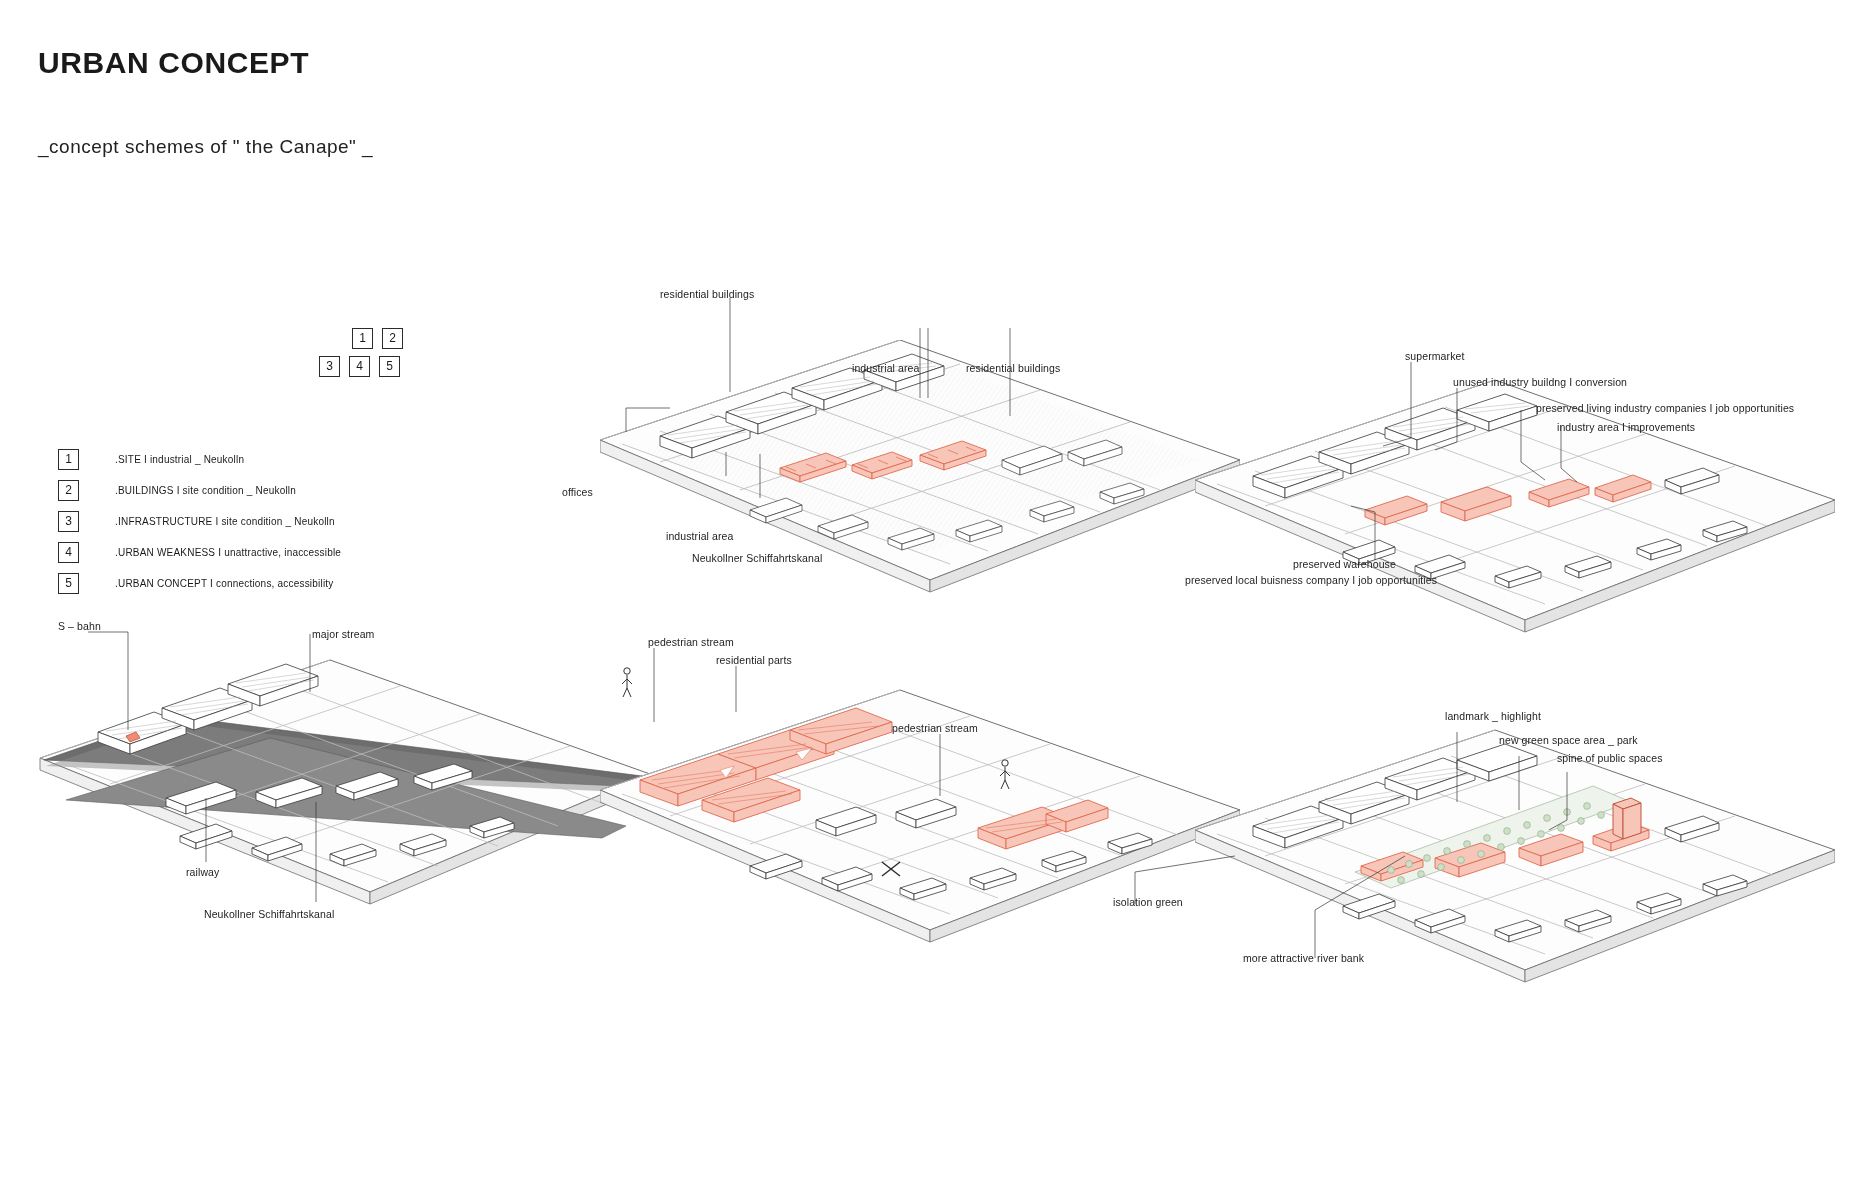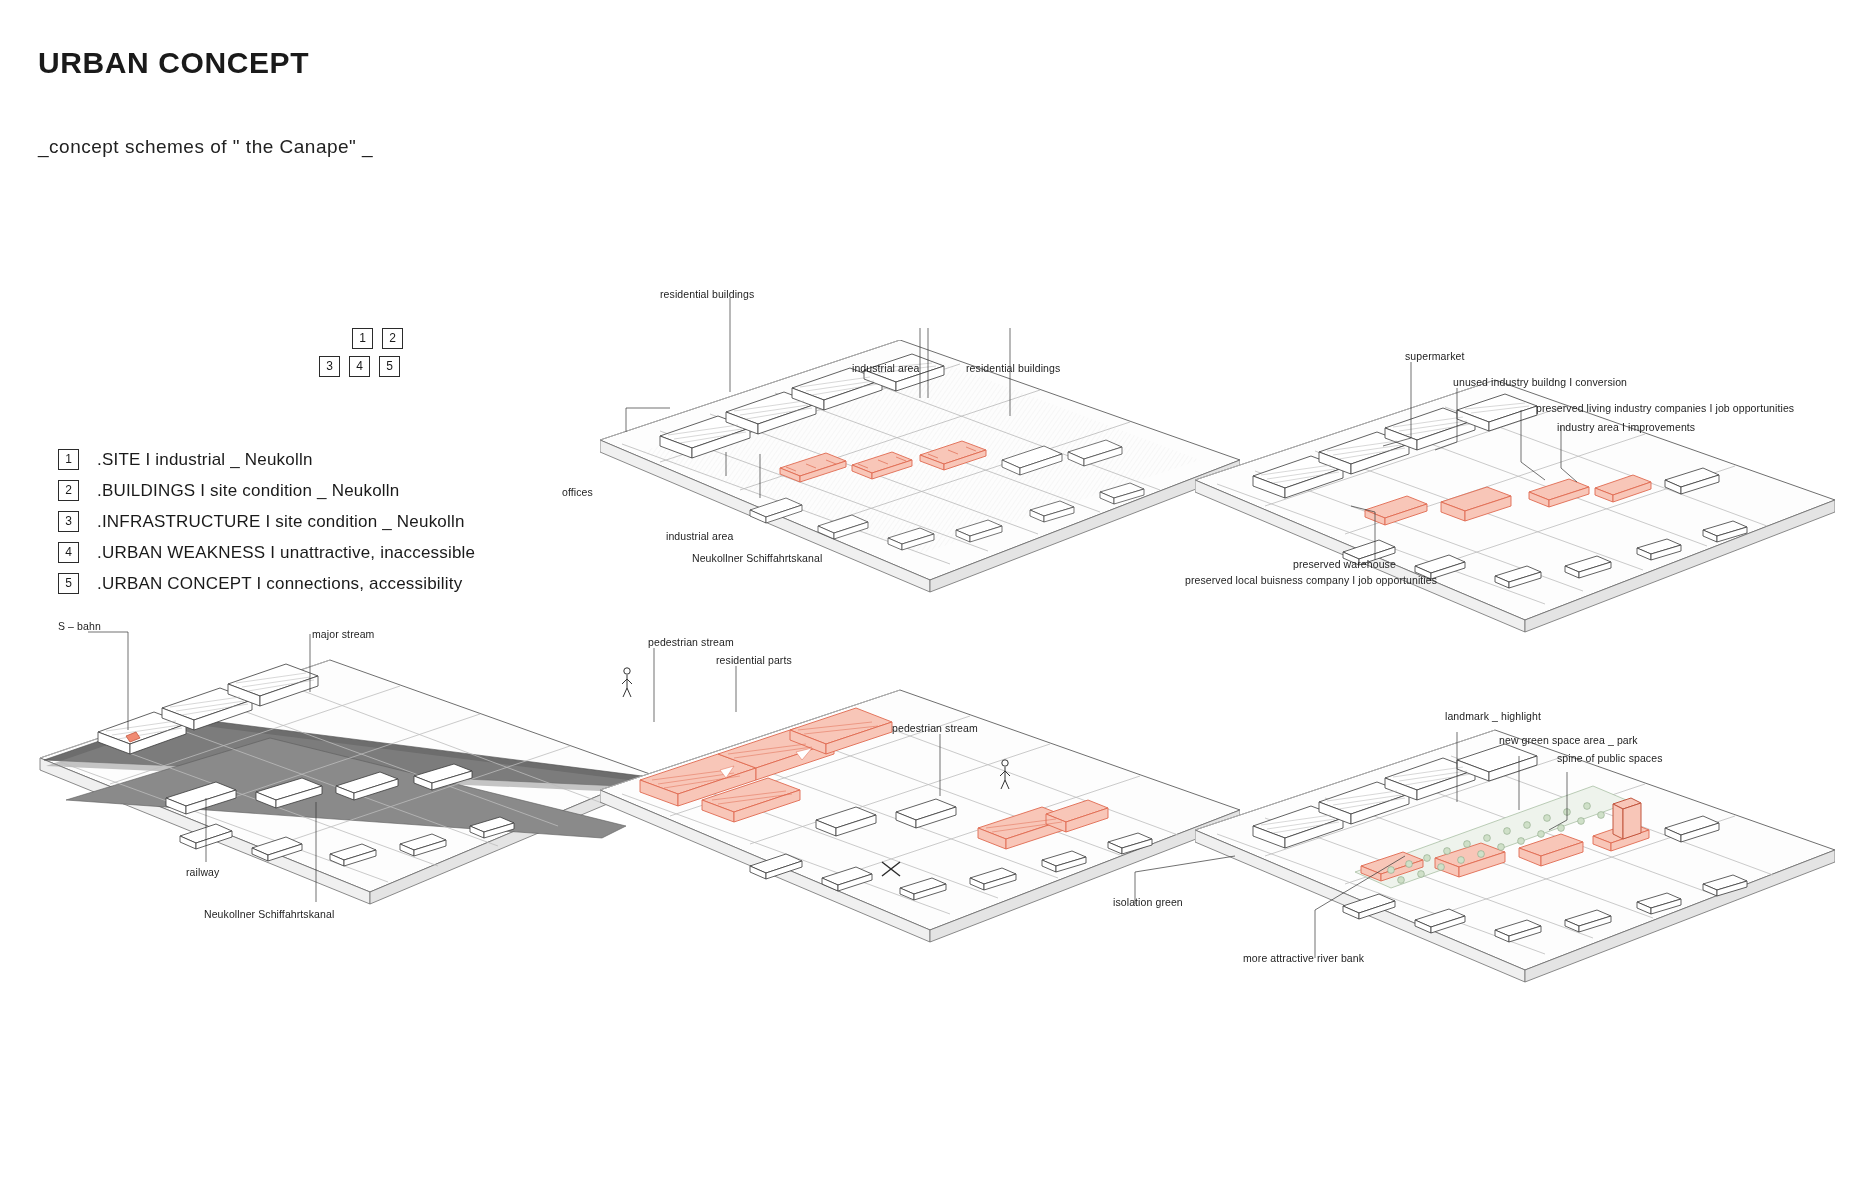--- a/index.html
+++ b/index.html
@@ -73,22 +73,22 @@
     width: 19px;
     height: 19px;
     border: 1px solid #2b2b2b;
     font-size: 12px;
     line-height: 19px;
     text-align: center;
     background: #fff;
     flex: 0 0 auto;
   }
   .legend-label {
-    margin-left: 18px;
-    font-size: 17px;
+    margin-left: 36px;
+    font-size: 10px;
     white-space: nowrap;
     letter-spacing: 0.2px;
   }
 
   
   .panel {
     position: absolute;
   }
   .panel svg { display: block; }
 

